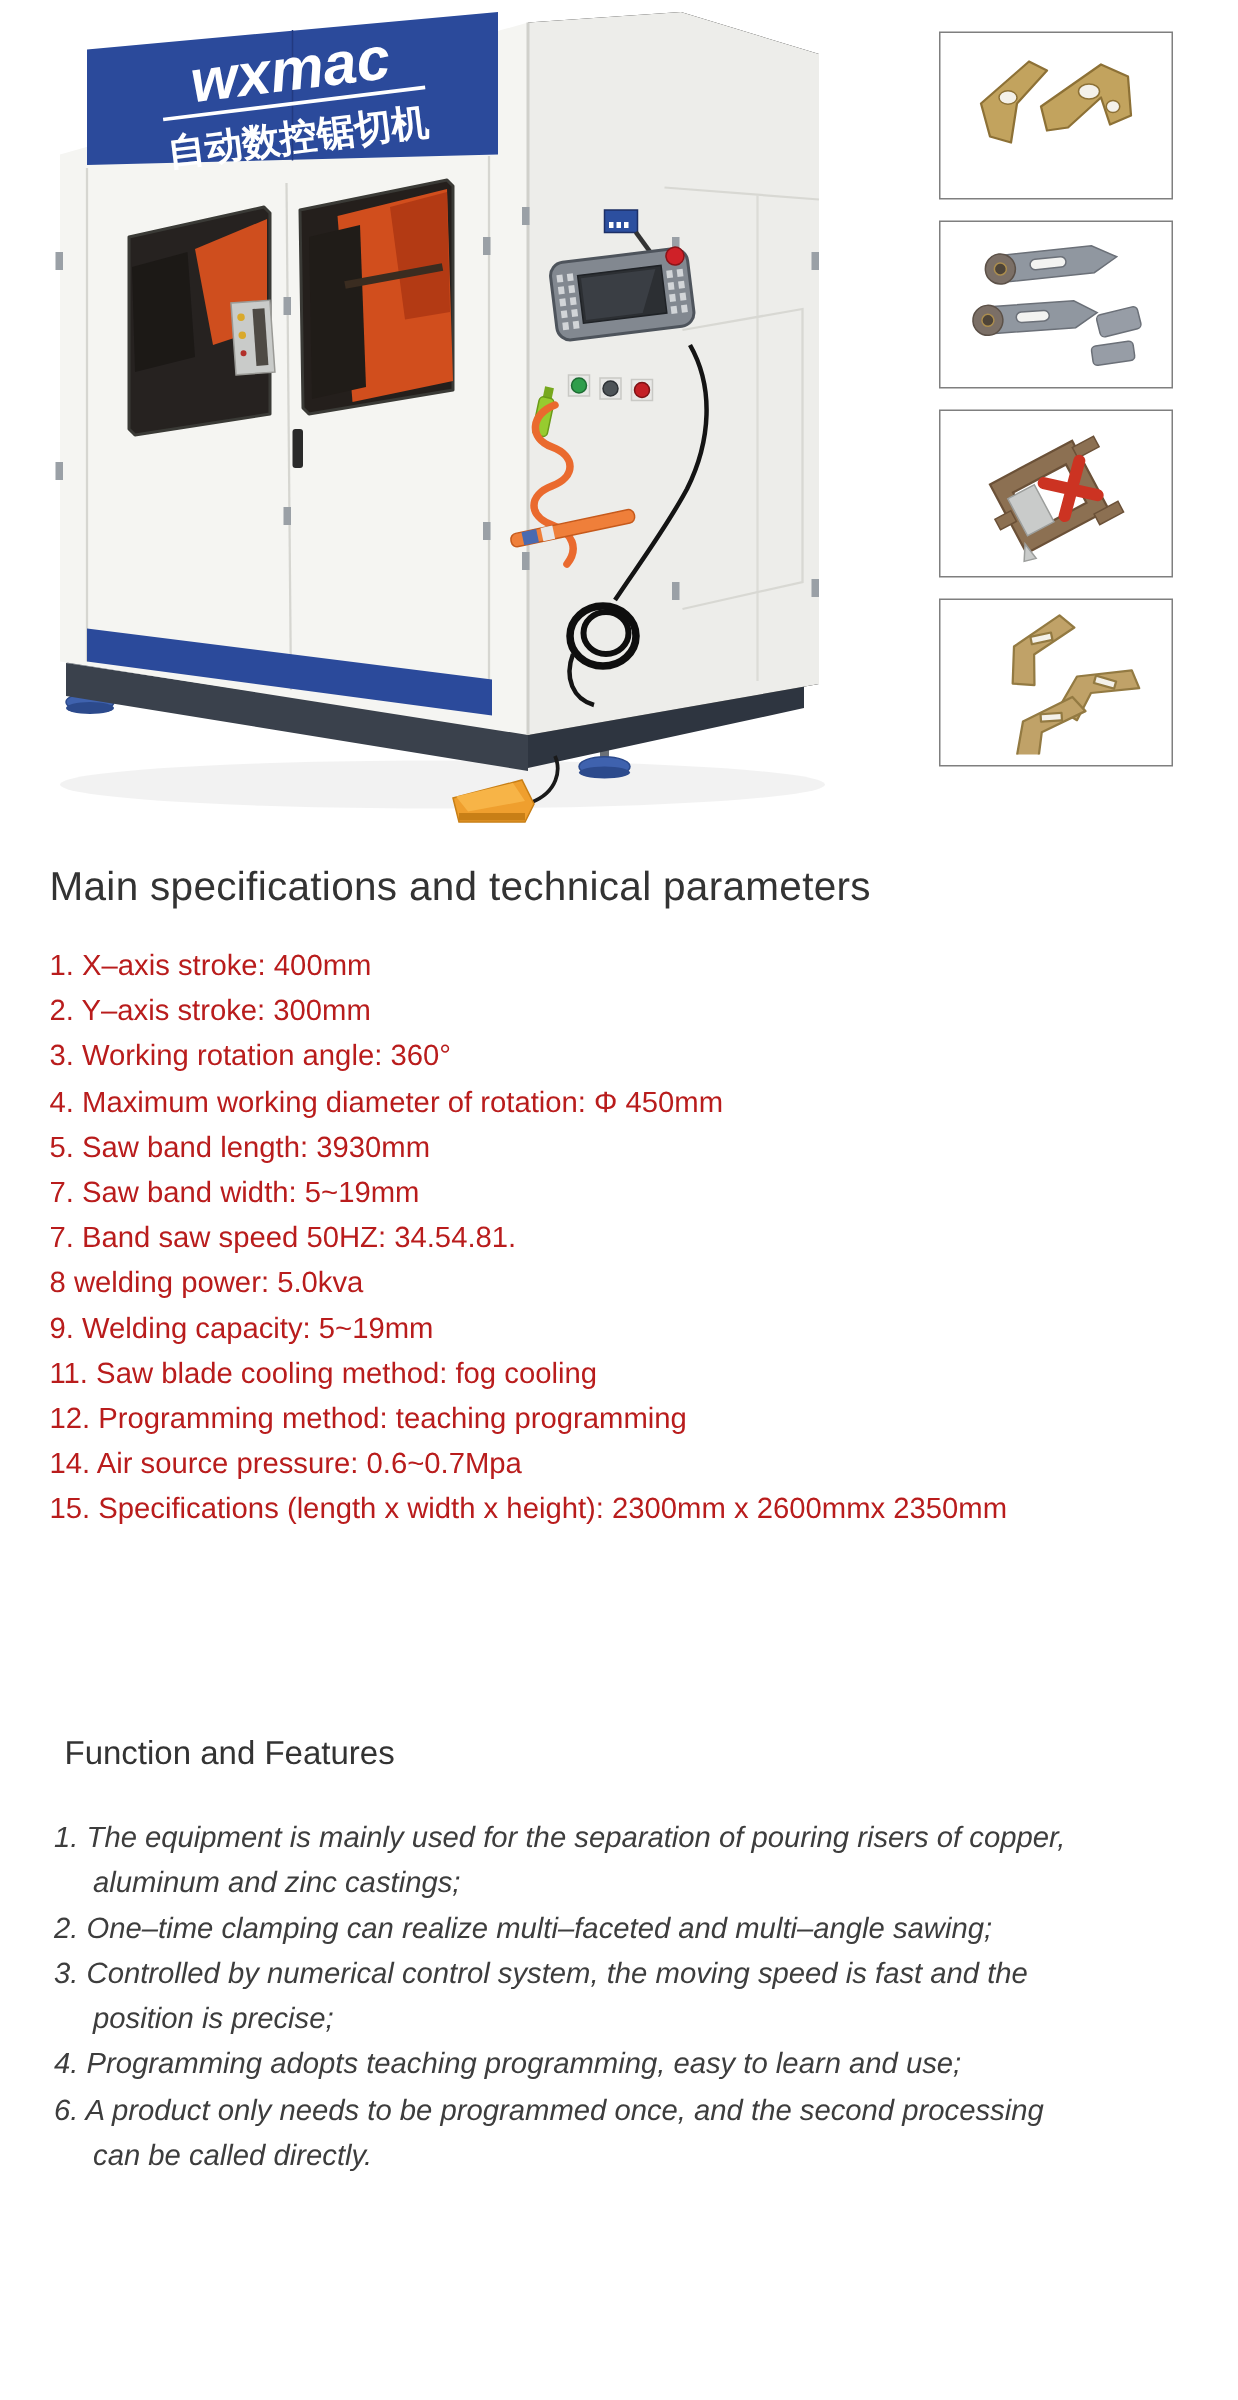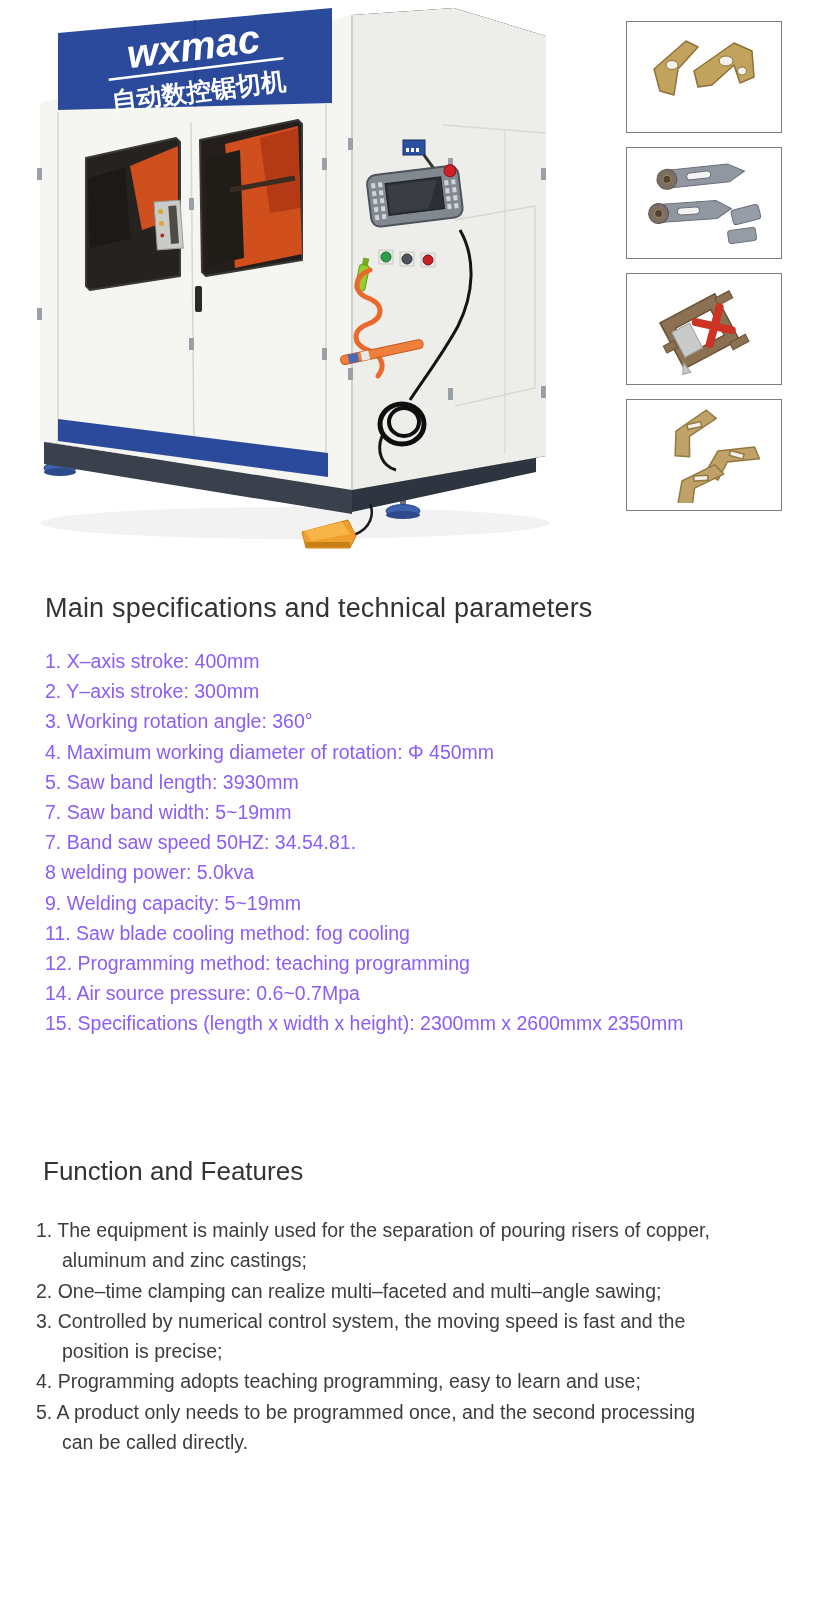--- a/index.html
+++ b/index.html
@@ -10,29 +10,29 @@
   
   .machine-photo{position:absolute;left:30px;top:8px;width:560px;height:545px;}
   .machine-photo svg{display:block;width:100%;height:100%;}
   .gallery{position:absolute;left:626px;top:21px;width:156px;display:flex;flex-direction:column;gap:14px;}
   .gallery-item{
     box-sizing:border-box;width:156px;height:112px;background:#fff;
     border:1px solid #7f7f7f;display:flex;align-items:center;justify-content:center;
   }
   .gallery-item svg{width:140px;height:96px;display:block;}
   
-  .specs{position:absolute;left:33px;top:593px;width:770px;margin-left:12px;}
+  .specs{position:absolute;left:33px;top:576px;width:770px;}
   .specs h1{margin:0 0 22px 0;font-size:27px;font-weight:400;color:#333333;letter-spacing:.2px;}
   .specs ul{list-style:none;margin:0;padding:0;}
-  .specs li{font-size:19.5px;line-height:30.2px;white-space:nowrap;color:#8b5cf6;}
+  .specs li{font-size:19.5px;line-height:30.2px;white-space:nowrap;color:#b91c1c;}
   .specs li.cont{padding-left:217px;}
   
   .features{position:absolute;left:36px;top:1156px;width:762px;}
-  .features h2{margin:0 0 28px 0;padding-left:7px;font-size:26px;font-weight:400;color:#333333;}
-  .features ul{list-style:none;margin:0;padding:0;}
+  .features h2{margin:0 0 28px 0;padding-left:7px;font-size:22px;font-weight:400;color:#333333;}
+  .features ul{list-style:none;margin:0;padding:0;font-style:italic;}
   .features li{
     font-size:19.5px;line-height:30.3px;color:#3d3d3d;
     padding-left:26px;text-indent:-26px;white-space:pre-line;
   }
 </style>
 </head>
 <body>
 
 <div class="page">
 
@@ -283,18 +283,18 @@
 
   <section class="features">
     <h2>Function and Features</h2>
     <ul>
       <li>1. The equipment is mainly used for the separation of pouring risers of copper,
 aluminum and zinc castings;</li>
       <li>2. One–time clamping can realize multi–faceted and multi–angle sawing;</li>
       <li>3. Controlled by numerical control system, the moving speed is fast and the
 position is precise;</li>
       <li>4. Programming adopts teaching programming, easy to learn and use;</li>
-      <li>5. A product only needs to be programmed once, and the second processing
+      <li>6. A product only needs to be programmed once, and the second processing
 can be called directly.</li>
     </ul>
   </section>
 
 </div>
 
 </body></html>

